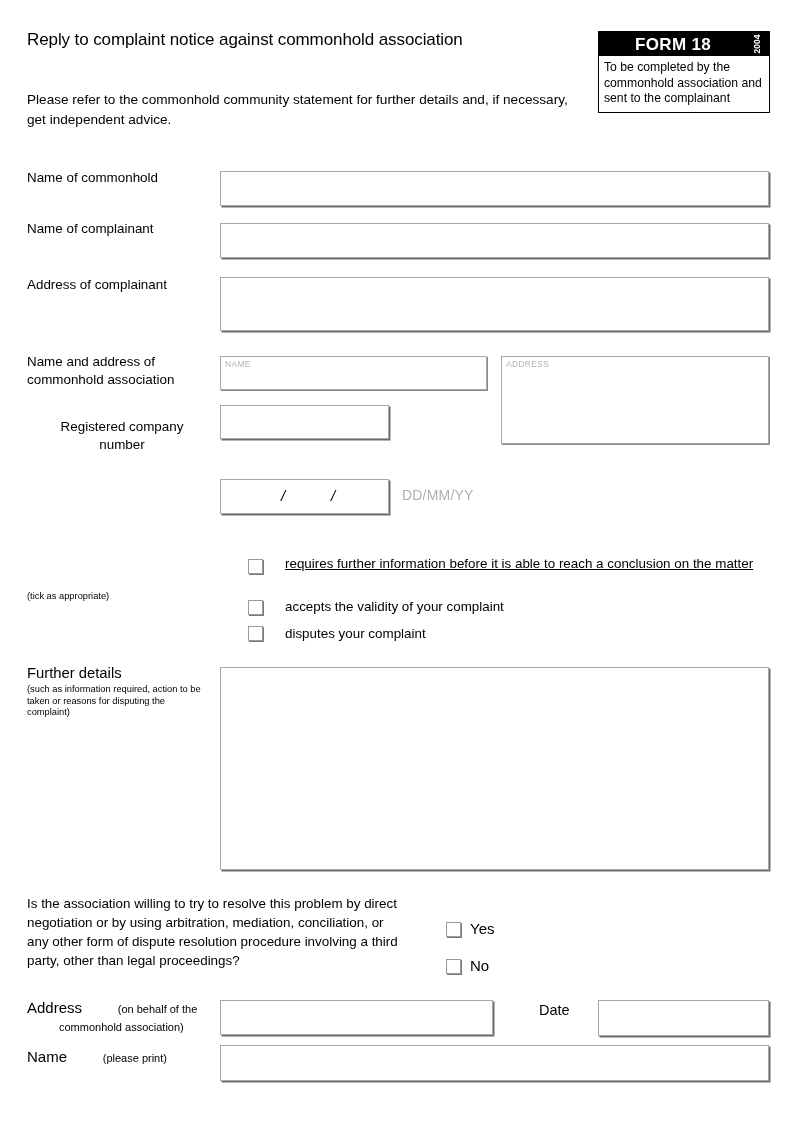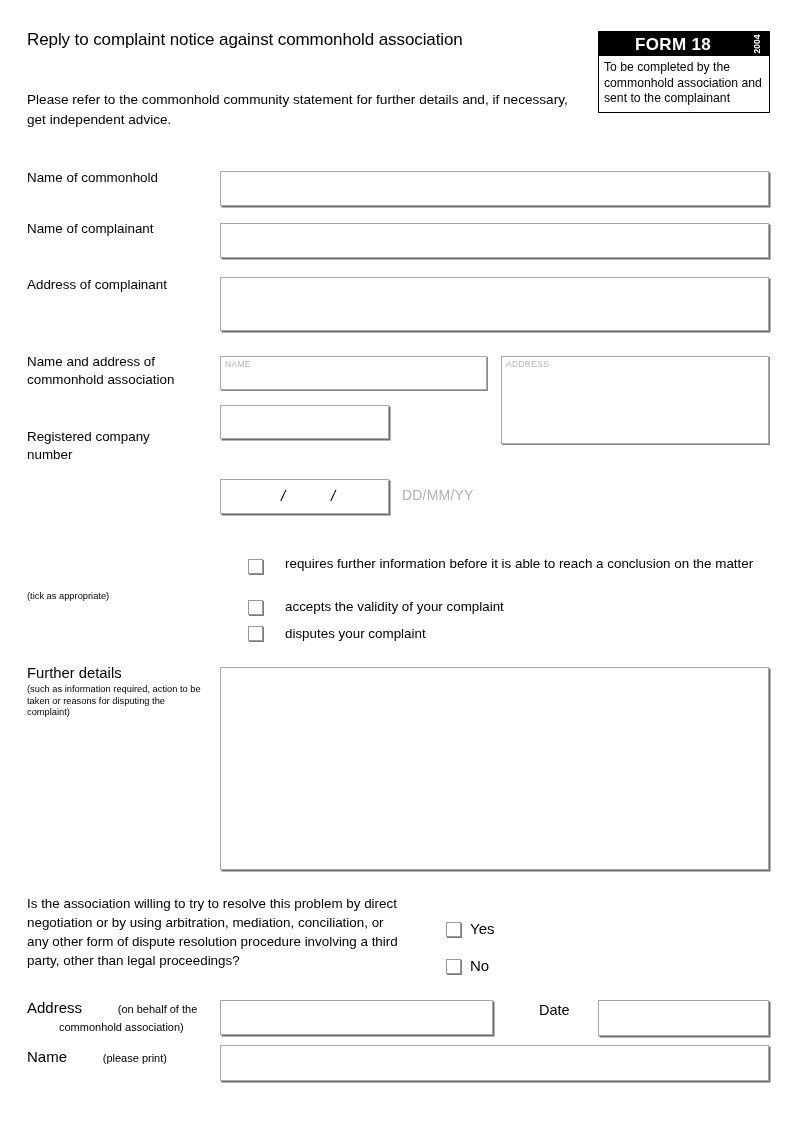--- a/index.html
+++ b/index.html
@@ -201,36 +201,36 @@
   </div>
 
   <div class="box thinshadow" style="left:220px; top:356px; width:267px; height:34px;">
     <span class="ph">NAME</span>
   </div>
 
   <div class="box thinshadow" style="left:501px; top:356px; width:268px; height:88px;">
     <span class="ph">ADDRESS</span>
   </div>
 
-  <div class="lbl" style="left:27px; top:428px; width:190px;">
+  <div class="lbl" style="left:27px; top:418px; width:190px;text-align:center;">
     <span>Registered company</span><br>
     <span>number</span>
   </div>
   <div class="box" style="left:220px; top:405px; width:169px; height:34px;"></div>
 
   <div class="box" style="left:220px; top:479px; width:169px; height:35px;">
     <span class="slash" style="left:60px; top:7px;">/</span>
     <span class="slash" style="left:110px; top:7px;">/</span>
   </div>
   <div class="hint" style="left:402px; top:487px;">DD/MM/YY</div>
 
   <div class="lbl small" style="left:27px; top:591px; width:190px;">(tick as appropriate)</div>
 
   <div class="cbox" style="left:248px; top:559px;"></div>
-  <div class="cbox-label" style="left:285px; top:555px; width:484px;">requires further information before it is able to reach a conclusion on the matter</div>
+  <div class="cbox-label" style="left:285px; top:555px; width:484px;text-decoration:underline;">requires further information before it is able to reach a conclusion on the matter</div>
 
   <div class="cbox" style="left:248px; top:600px;"></div>
   <div class="cbox-label" style="left:285px; top:598px; width:484px;">accepts the validity of your complaint</div>
 
   <div class="cbox" style="left:248px; top:626px;"></div>
   <div class="cbox-label" style="left:285px; top:625px; width:484px;">disputes your complaint</div>
 
   <div class="lbl lead" style="left:27px; top:664px; width:195px; font-size:14.8px;">Further details</div>
   <div class="lbl small" style="left:27px; top:684px; width:180px;">(such as information required, action to be taken or reasons for disputing the complaint)</div>
 

